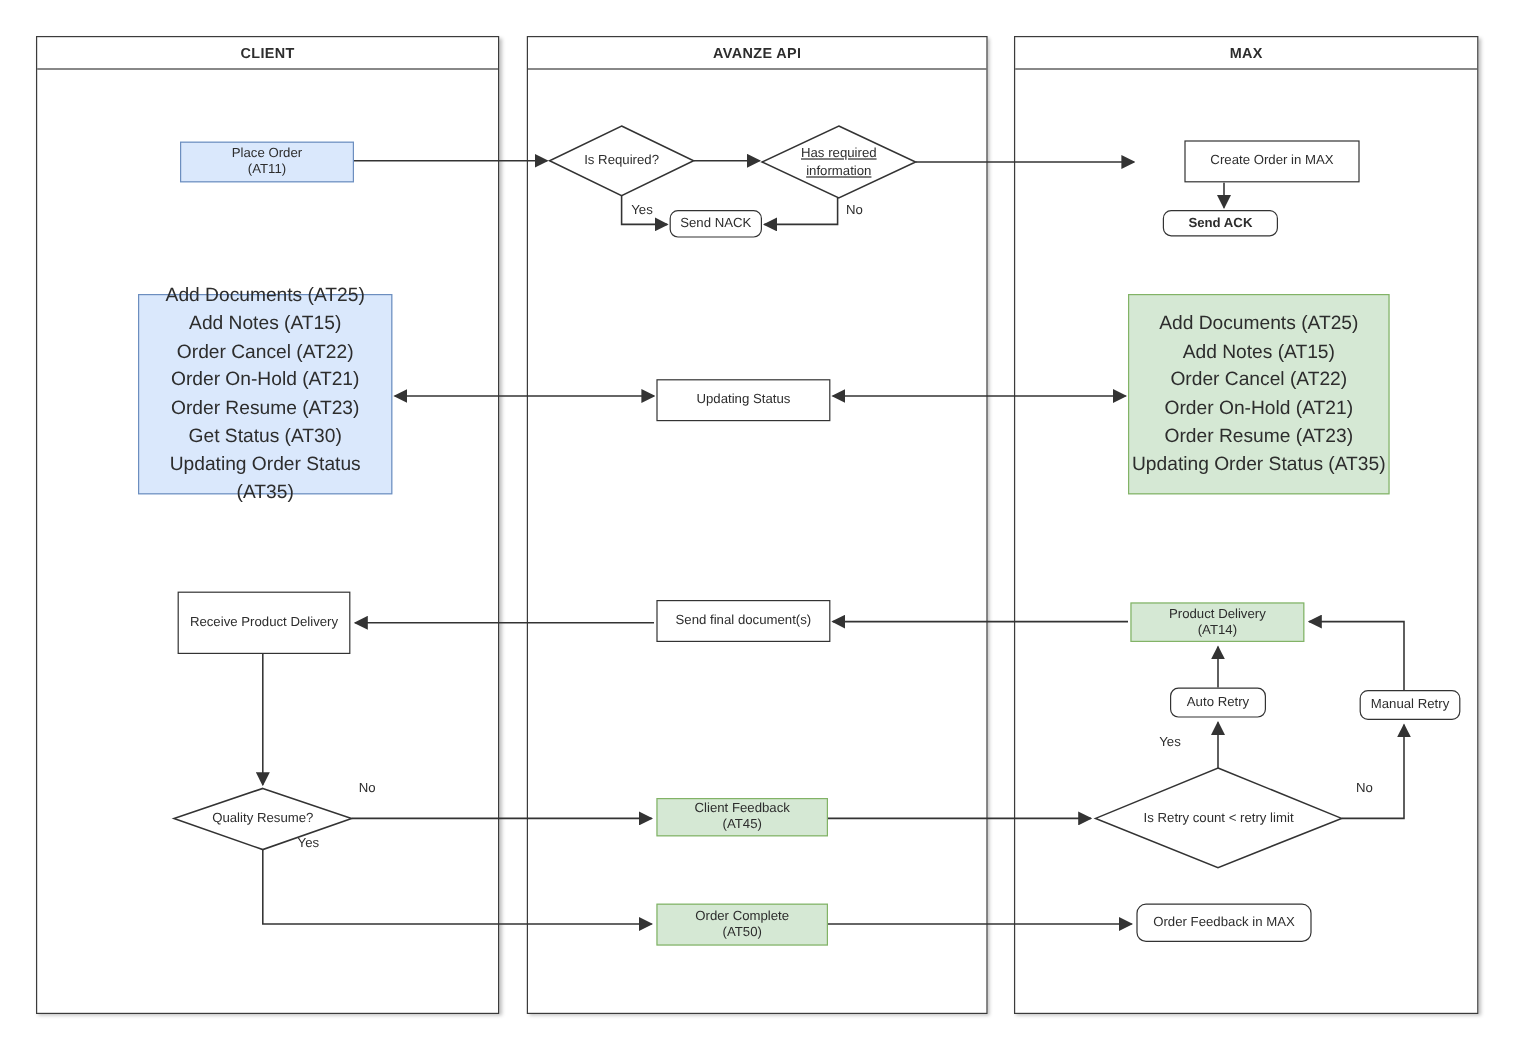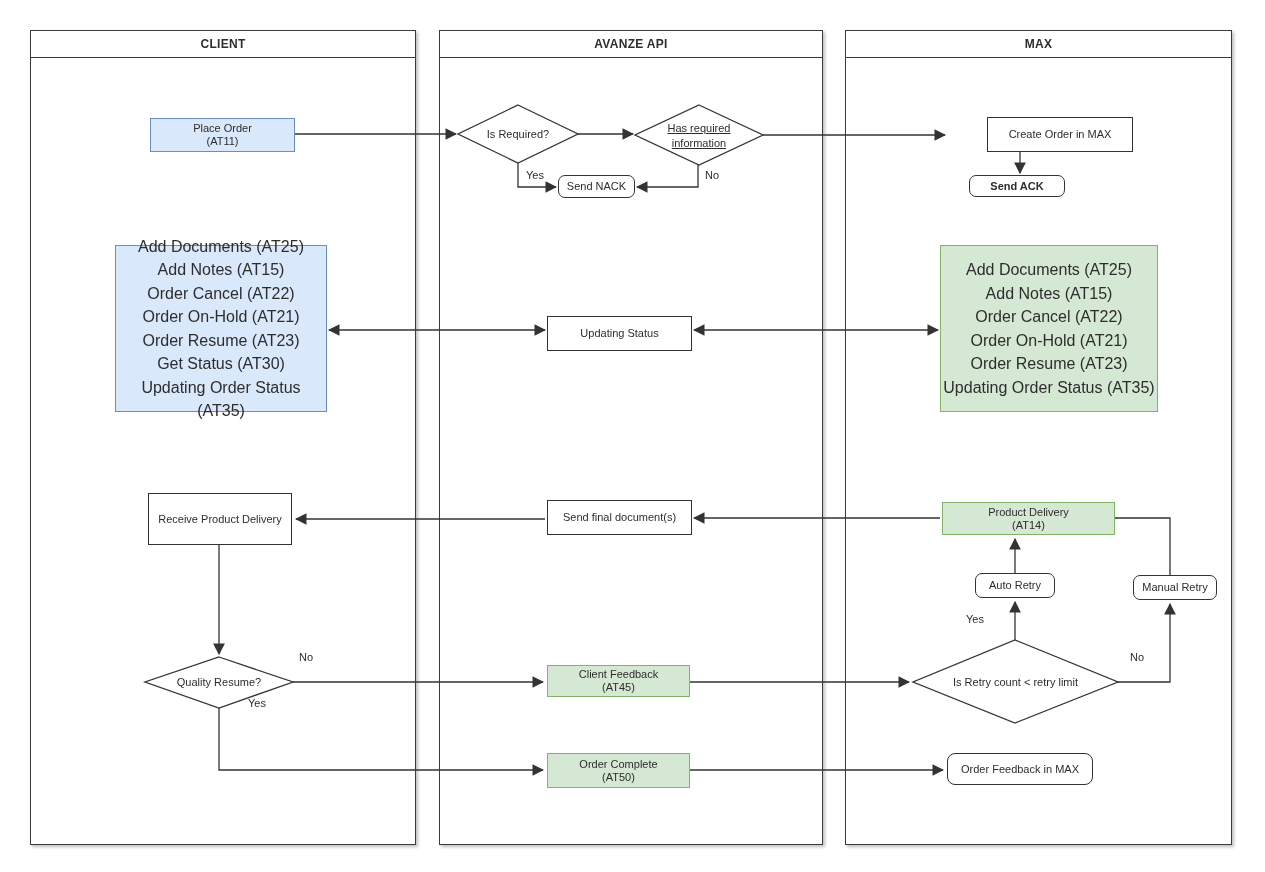--- a/index.html
+++ b/index.html
@@ -142,21 +142,21 @@
 
   <div class="ops-box green" style="left:940px;top:245px;width:218px;height:167px;">
     <div class="ops-item">Add Documents (AT25)</div>
     <div class="ops-item">Add Notes (AT15)</div>
     <div class="ops-item">Order Cancel (AT22)</div>
     <div class="ops-item">Order On-Hold (AT21)</div>
     <div class="ops-item">Order Resume (AT23)</div>
     <div class="ops-item">Updating Order Status (AT35)</div>
   </div>
 
-  <div class="node green" style="left:942px;top:502px;width:173px;height:33px;">
+  <div class="node green" style="left:942px;top:502px;width:145px;height:33px;">
     <div>Product Delivery</div>
     <div>(AT14)</div>
   </div>
 
   <div class="node rounded" style="left:975px;top:573px;width:80px;height:25px;">
     <div>Auto Retry</div>
   </div>
 
   <div class="node rounded" style="left:1133px;top:575px;width:84px;height:25px;">
     <div>Manual Retry</div>

